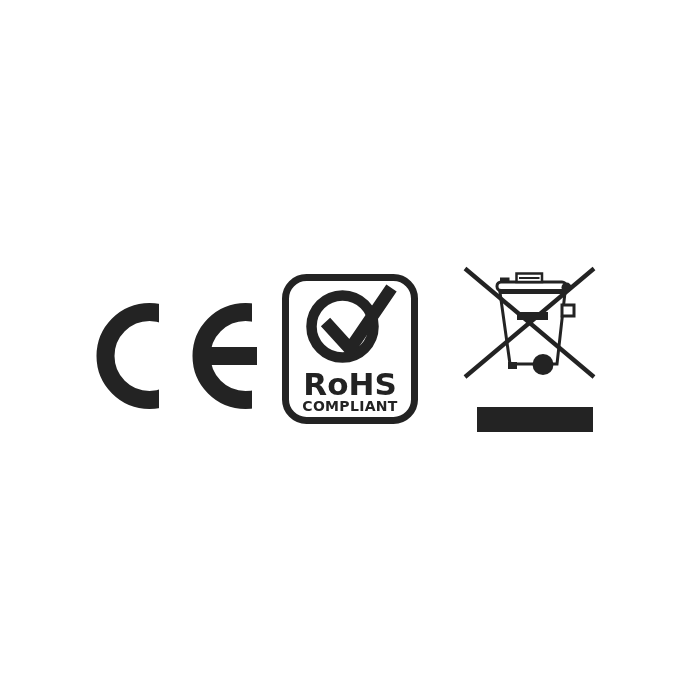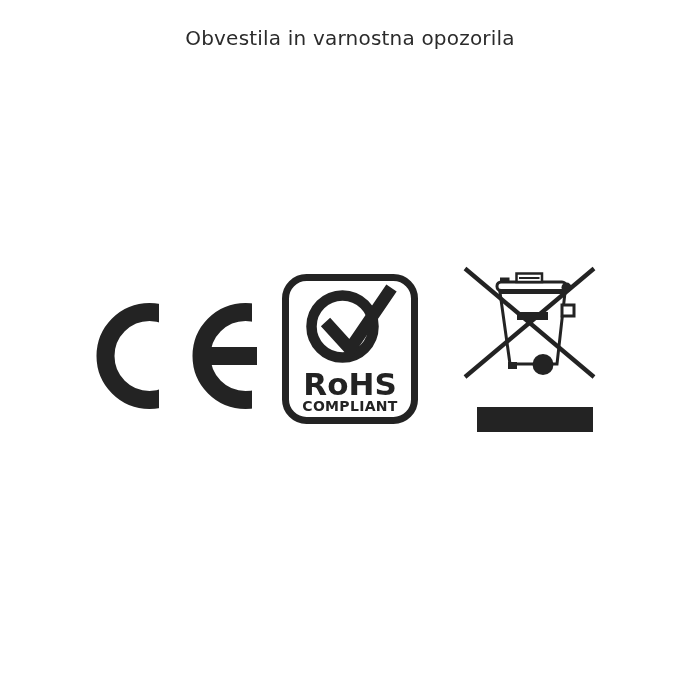--- a/index.html
+++ b/index.html
@@ -37,21 +37,20 @@
     font-family: "DejaVu Sans", "Liberation Sans", sans-serif;
     font-weight: bold;
     fill: currentColor;
   }
 </style>
 </head>
 <body>
 
 <div class="page">
 
-  <div class="heading">Obvestila in varnostna opozorila</div>
 
   <svg class="mark mark-ce" viewBox="0 0 165 110" xmlns="http://www.w3.org/2000/svg" aria-label="CE">
 
     <g>
       <circle cx="54.5" cy="55" r="44" fill="none" stroke="currentColor" stroke-width="18"></circle>
       <rect x="64" y="0" width="44" height="110" fill="#ffffff"></rect>
     </g>
 
     <g>
       <circle cx="150.5" cy="55" r="44" fill="none" stroke="currentColor" stroke-width="18"></circle>

